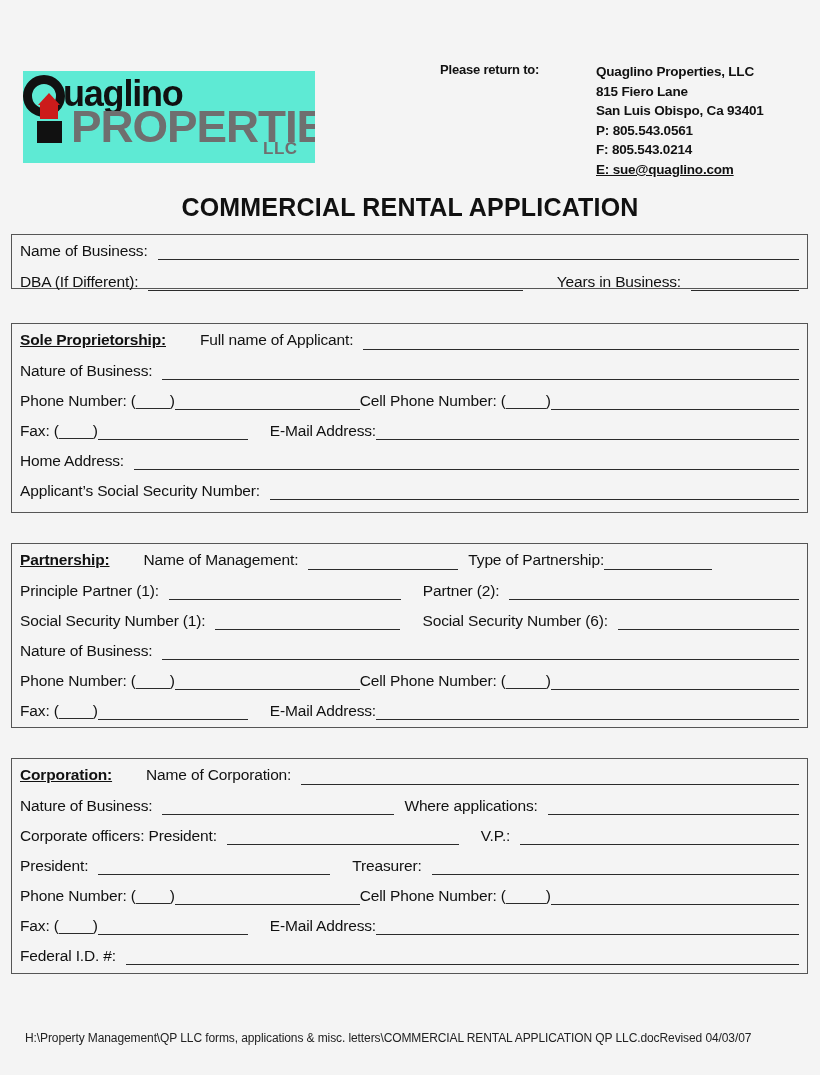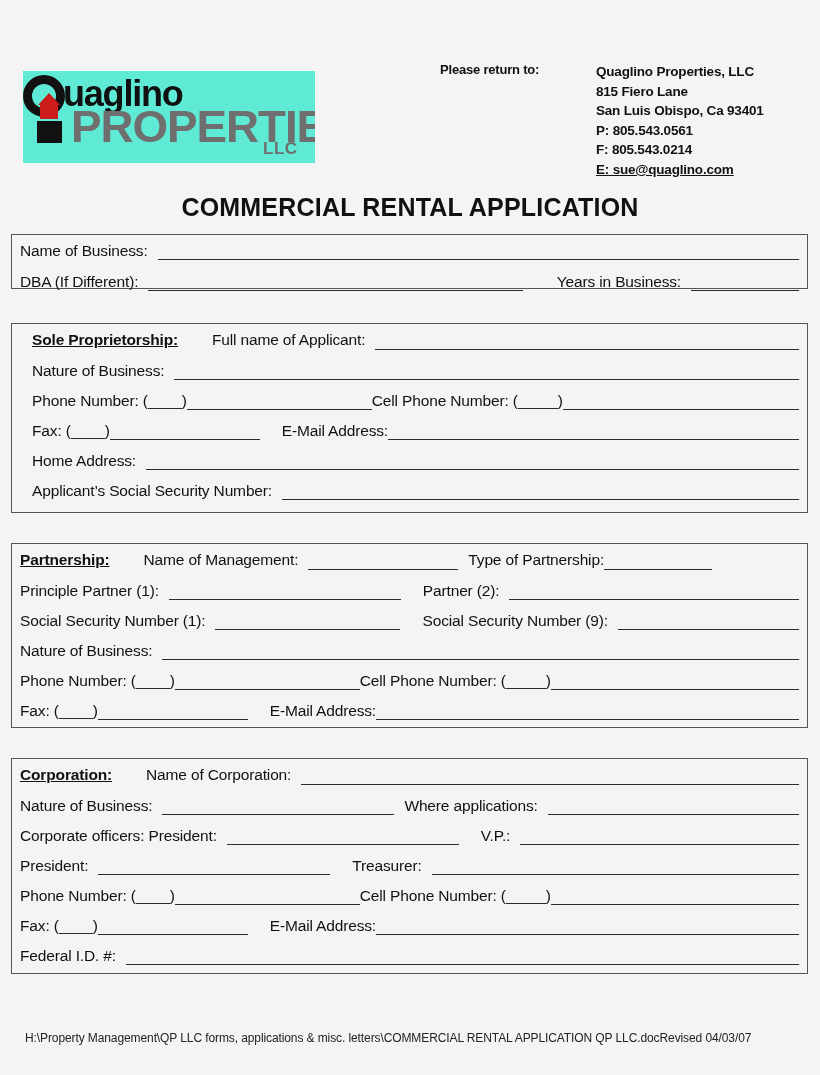--- a/index.html
+++ b/index.html
@@ -140,21 +140,21 @@
   .box {
     position: absolute;
     left: 11px;
     width: 797px;
     box-sizing: border-box;
     border: 1px solid #555555;
     background: transparent;
     padding: 0;
   }
   #box-business  { top: 234px; height: 55px; }
-  #box-sole      { top: 323px; height: 190px; padding-left: 12px; }
+  #box-sole      { top: 323px; height: 190px; }
   #box-partner   { top: 543px; height: 185px; }
   #box-corp      { top: 758px; height: 216px; }
 
   .frow {
     display: flex;
     align-items: baseline;
     font-size: 15.5px;
     letter-spacing: -0.15px;
     white-space: nowrap;
     padding: 0 8px 0 8px;
@@ -315,21 +315,21 @@
     <span class="gap-md"></span>
     <span class="lbl">Partner (2):</span>
     <span class="gap-sm"></span>
     <span class="fill"></span>
   </div>
   <div class="frow">
     <span class="lbl">Social Security Number (1):</span>
     <span class="gap-sm"></span>
     <span class="fill w-lg"></span>
     <span class="gap-md"></span>
-    <span class="lbl">Social Security Number (9):</span>
+    <span class="lbl">Social Security Number (6):</span>
     <span class="gap-sm"></span>
     <span class="fill"></span>
   </div>
   <div class="frow">
     <span class="lbl">Nature of Business:</span>
     <span class="gap-sm"></span>
     <span class="fill"></span>
   </div>
   <div class="frow">
     <span class="lbl">Phone Number: (</span>

